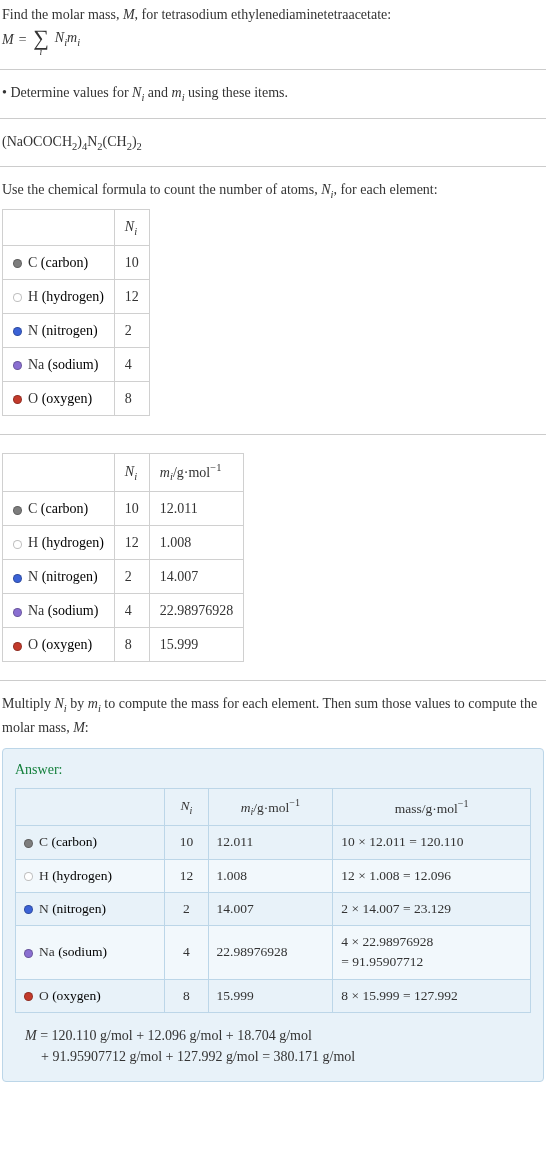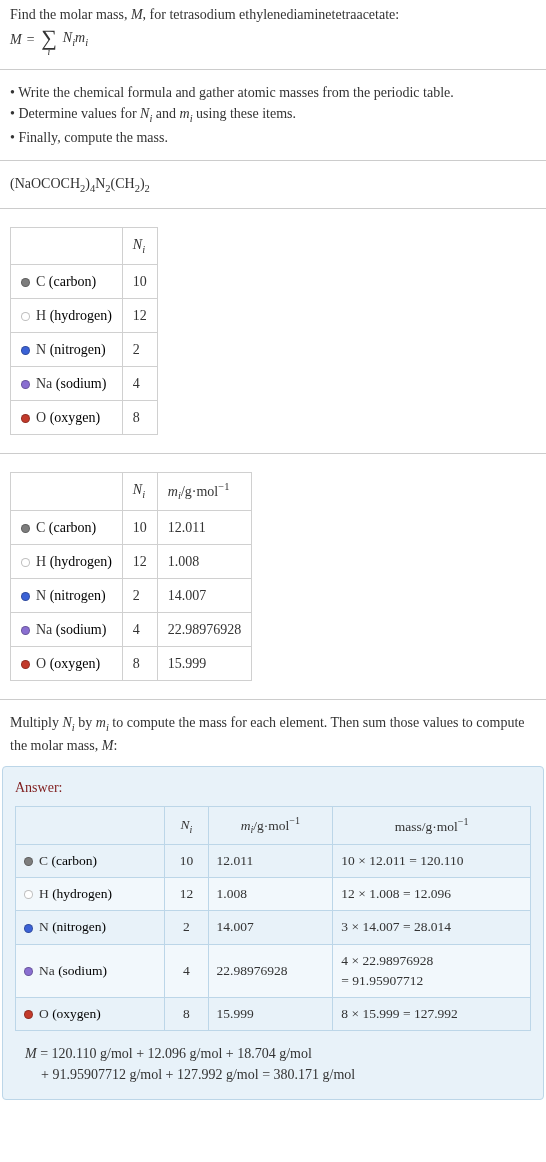--- a/index.html
+++ b/index.html
@@ -4,21 +4,21 @@
 <style>
 * { box-sizing: border-box; margin: 0; padding: 0; }
 body {
   width: 546px;
   background: #fff;
   font-family: Georgia, 'Times New Roman', serif;
   font-size: 14px;
   color: #333;
   line-height: 1.5;
 }
-.section { padding: 4px 10px; }
+.section { padding: 4px 2px; }
 hr.sep {
   border: none;
   border-top: 1px solid #ccc;
   margin: 8px 0;
 }
 .formula-block {
   padding: 2px 0 6px 0;
 }
 .sub { font-size: 0.75em; vertical-align: sub; }
 .sup { font-size: 0.75em; vertical-align: super; }
@@ -54,21 +54,21 @@
 .gray { color: #000000; }
 .num-col { text-align: center; }
 .answer-box {
   background: #e8f2f9;
   border: 1px solid #bcd6e8;
   border-radius: 4px;
   padding: 10px 12px 14px 12px;
   margin: 6px 2px 2px 2px;
 }
 .answer-box .label {
-  color: #7f1d1d;
+  color: #15803d;
   font-size: 14px;
   margin-bottom: 8px;
 }
 table.answer {
   border-collapse: collapse;
   width: 100%;
   margin-bottom: 12px;
 }
 table.answer th, table.answer td {
   border: 1px solid #bcd6e8;
@@ -109,36 +109,37 @@
       </span>
       <span>
         <span class="ital">N</span><span class="sub ital">i</span><span class="ital">m</span><span class="sub ital">i</span>
       </span>
     </span>
   </div>
 </div>
 <hr class="sep">
 
 <div class="section">
-  <div>• Write the chemical formula and gather atomic masses from the periodic table.</div>
   <div>
     <span>• Determine values for </span><span class="ital">N</span><span class="sub ital">i</span><span> and </span><span class="ital">m</span><span class="sub ital">i</span><span> using these items.</span>
   </div>
-  <div>• Finally, compute the mass.</div>
 </div>
 <hr class="sep">
 
 <div class="section">
   <div>
     <span>(NaOCOCH</span><span class="sub">2</span><span>)</span><span class="sub">4</span><span>N</span><span class="sub">2</span><span>(CH</span><span class="sub">2</span><span>)</span><span class="sub">2</span>
   </div>
 </div>
 <hr class="sep">
 
 <div class="section">
+  <div>
+    <span>Use the chemical formula to count the number of atoms, </span><span class="ital">N</span><span class="sub ital">i</span><span>, for each element:</span>
+  </div>
   <table class="data">
     <tbody>
         <tr>
       <th></th>
       <th><span class="ital">N</span><span class="sub ital">i</span></th>
     </tr>
     <tr>
           <td><span class="dot dot-c"></span><span>C</span> <span class="gray">(carbon)</span></td>
           <td class="num-col">10</td>
         </tr>
@@ -224,21 +225,21 @@
     <tr>
           <td><span class="dot dot-h"></span><span>H</span> <span class="gray">(hydrogen)</span></td>
           <td class="num-col">12</td>
           <td>1.008</td>
           <td>12 × 1.008 = 12.096</td>
         </tr>
     <tr>
           <td><span class="dot dot-n"></span><span>N</span> <span class="gray">(nitrogen)</span></td>
           <td class="num-col">2</td>
           <td>14.007</td>
-          <td>3 × 14.007 = 28.014</td>
+          <td>2 × 14.007 = 23.129</td>
         </tr>
     <tr>
           <td><span class="dot dot-na"></span><span>Na</span> <span class="gray">(sodium)</span></td>
           <td class="num-col">4</td>
           <td>22.98976928</td>
           <td><span>4 × 22.98976928</span><br><span>= 91.95907712</span></td>
         </tr>
     <tr>
           <td><span class="dot dot-o"></span><span>O</span> <span class="gray">(oxygen)</span></td>
           <td class="num-col">8</td>

